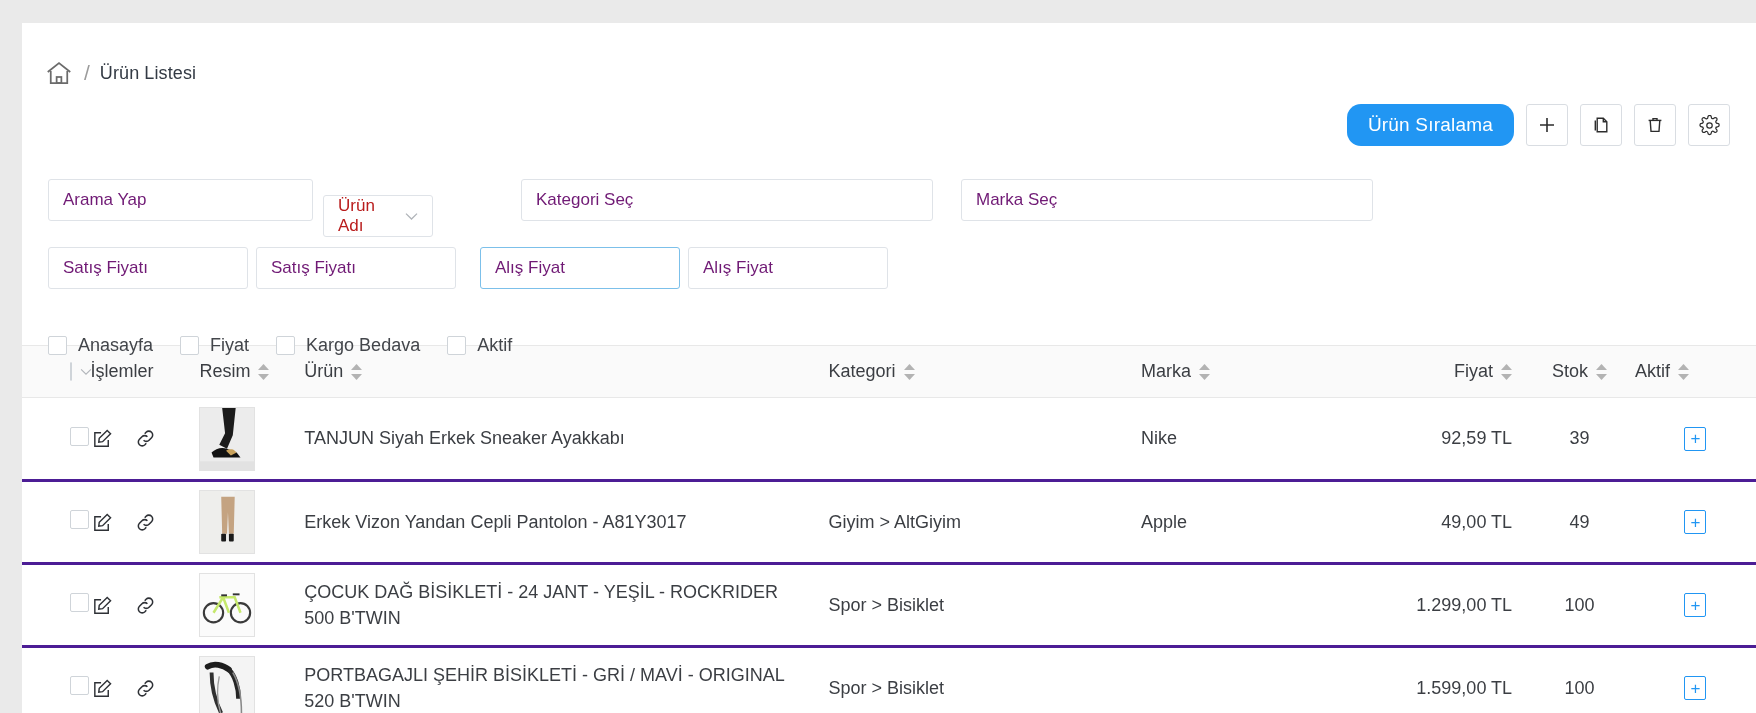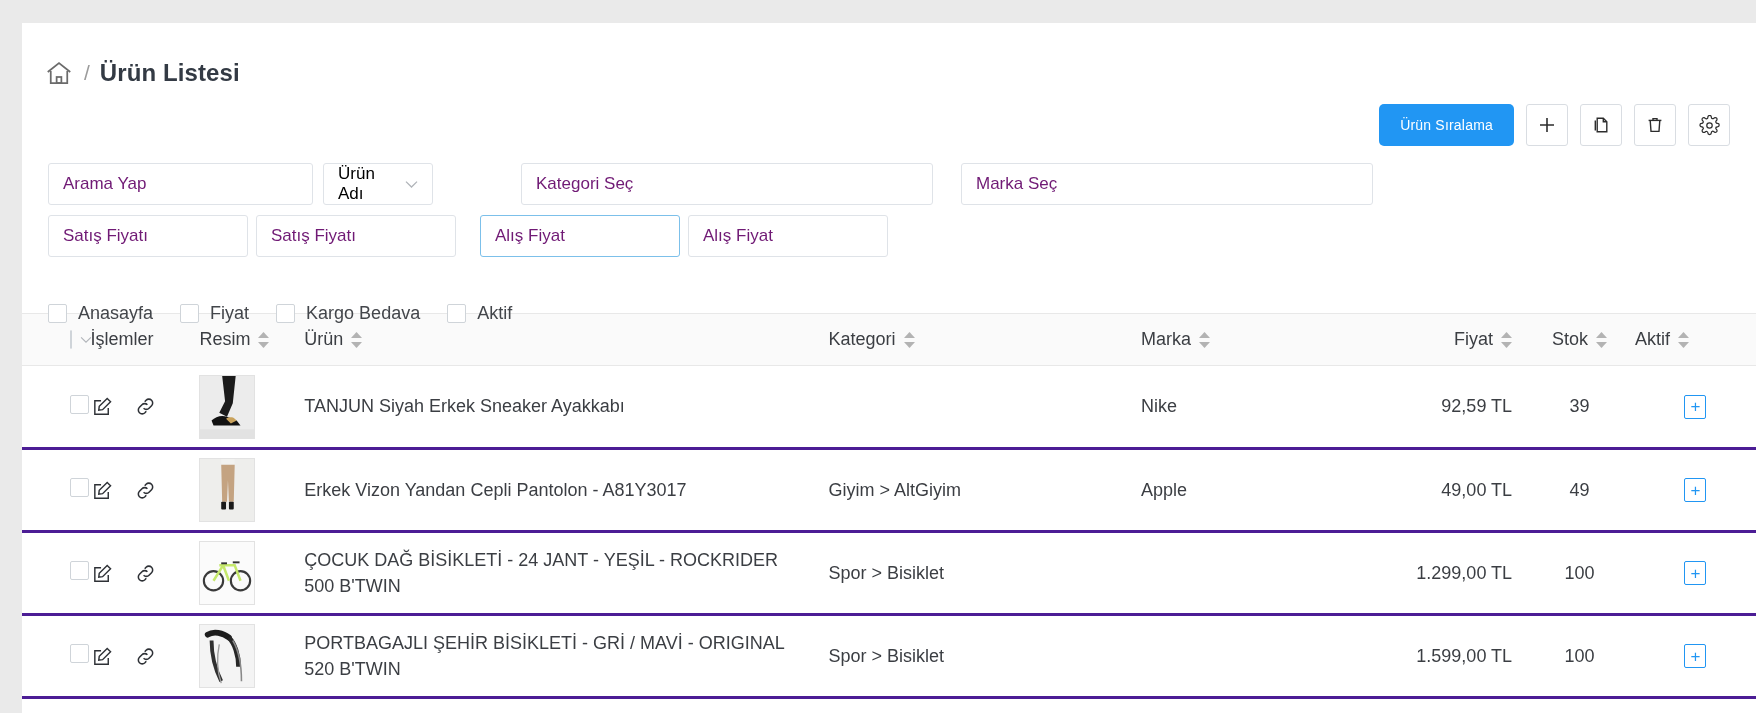--- a/index.html
+++ b/index.html
@@ -20,38 +20,38 @@
 
   
   .breadcrumb {
     display: flex; align-items: center;
     gap: 10px;
     padding: 28px 0 0 22px;
     height: 72px;
   }
   .home-icon { width: 30px; height: 30px; display: block; color: #6b6b6b; }
   .crumb-sep { color: #9b9b9b; font-size: 21px; font-weight: 400; }
-  .crumb-title { color: #333a44; font-size: 24px; letter-spacing: .1px; font-weight: bold; }
+  .crumb-title { color: #333a44; font-size: 18px; letter-spacing: .1px; }
 
   
   .toolbar {
     display: flex; justify-content: flex-end; align-items: center;
     gap: 12px;
     padding: 0 26px 0 0;
     height: 52px;
     margin-top: 4px;
   }
   .btn-primary {
     background: #2196f3;
     color: #ffffff;
     border: none;
-    border-radius: 5px;
+    border-radius: 14px;
     height: 42px;
     padding: 0 21px;
-    font-size: 14px;
+    font-size: 19px;
     font-family: "Liberation Sans", sans-serif;
     cursor: pointer;
     letter-spacing: .2px;
   }
   .icon-btn {
     width: 42px; height: 42px;
     background: #ffffff;
     border: 1px solid #d9dde2;
     border-radius: 3px;
     display: flex; align-items: center; justify-content: center;
@@ -69,21 +69,21 @@
     border: 1px solid #dfe3e8;
     border-radius: 3px;
     background: #fff;
     display: flex; align-items: center;
     padding: 0 14px;
     color: #701a75;
     font-size: 17px;
     cursor: text;
   }
   .fld.focused { border-color: #7cc0ea; }
-  .fld.select { cursor: pointer; color: #000000; justify-content: space-between; gap: 6px; }
+  .fld.select { cursor: pointer; color: #b91c1c; justify-content: space-between; gap: 6px; margin-top: 32px; }
   .chev { color: #b0b4b9; font-size: 13px; line-height: 1; }
   .w-search   { width: 265px; }
   .w-dropdown { width: 110px; margin-left: 10px; }
   .w-kategori { width: 412px; margin-left: 88px; }
   .w-marka    { width: 412px; margin-left: 28px; }
   .w-para     { width: 420px; margin-left: 28px; }
   .w-satis1   { width: 200px; }
   .w-satis2   { width: 200px; margin-left: 8px; }
   .w-alis1    { width: 200px; margin-left: 24px; }
   .w-alis2    { width: 200px; margin-left: 8px; }

